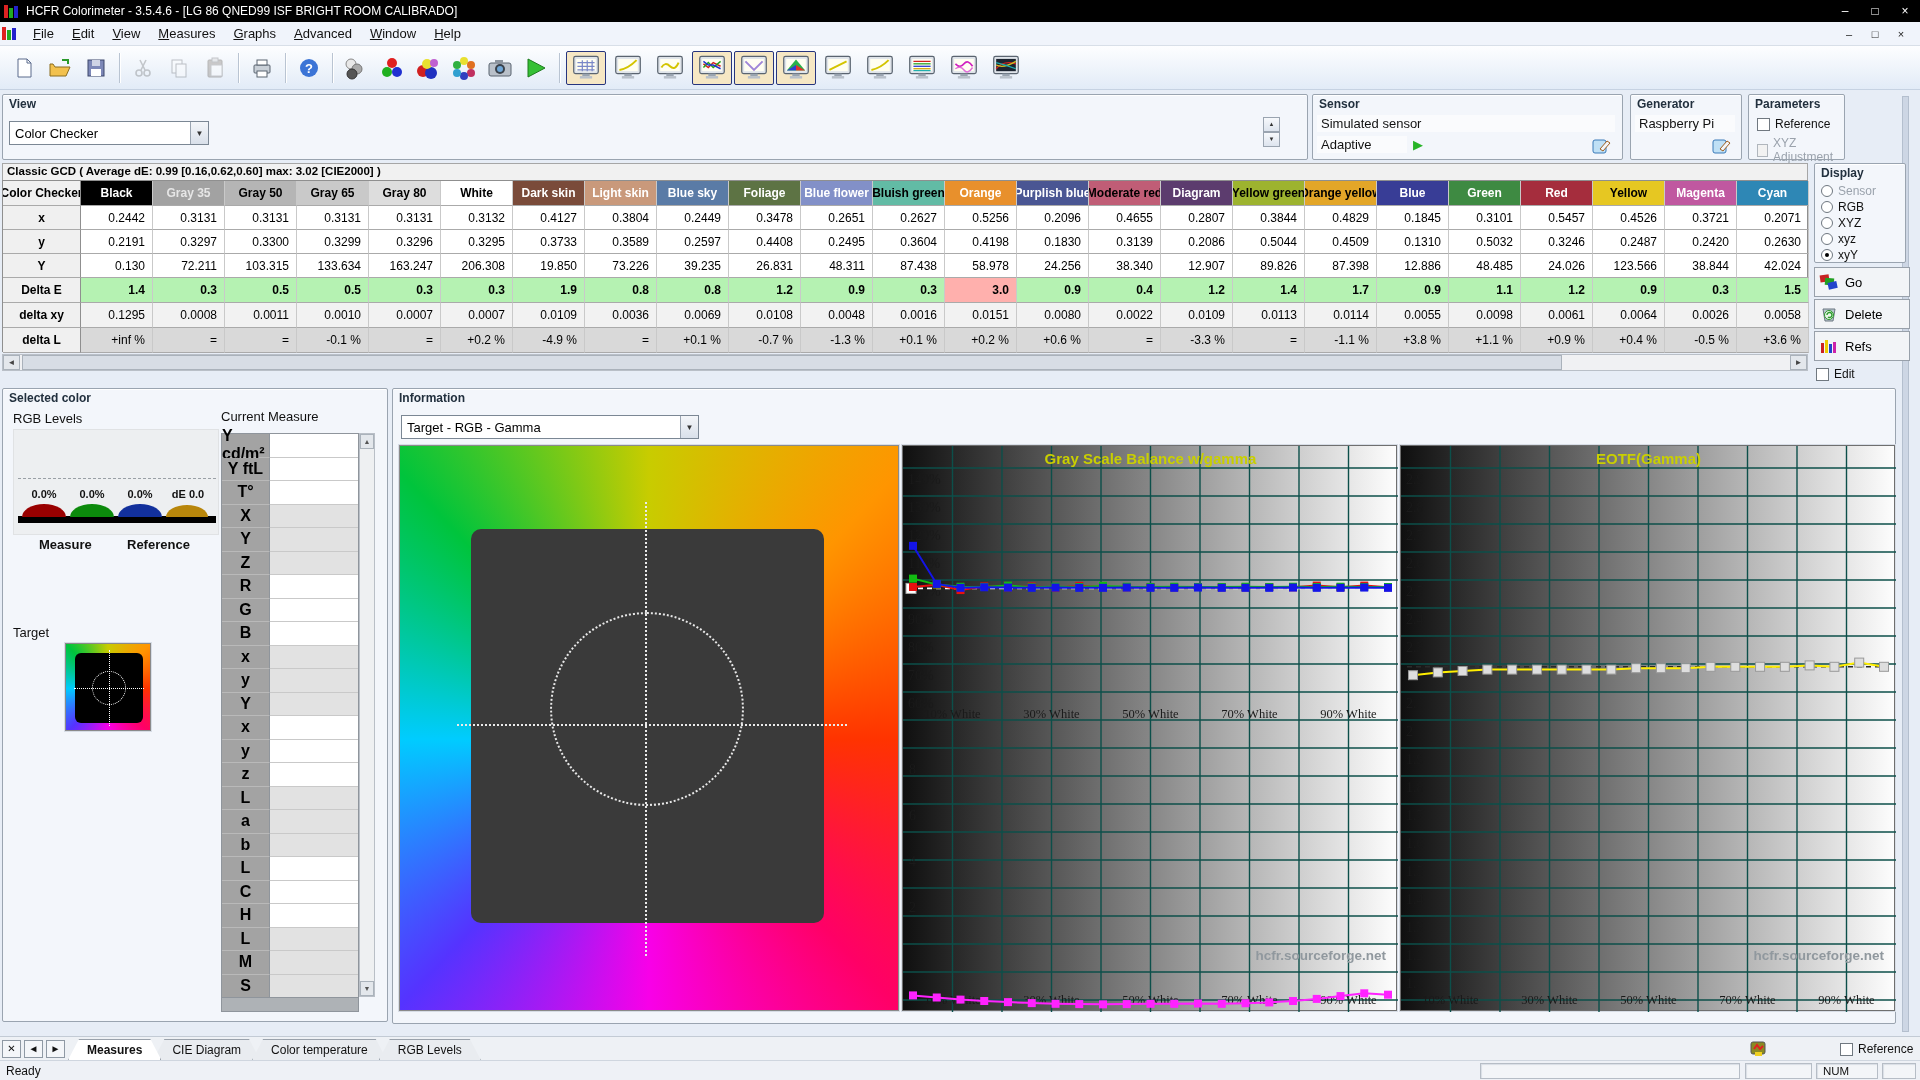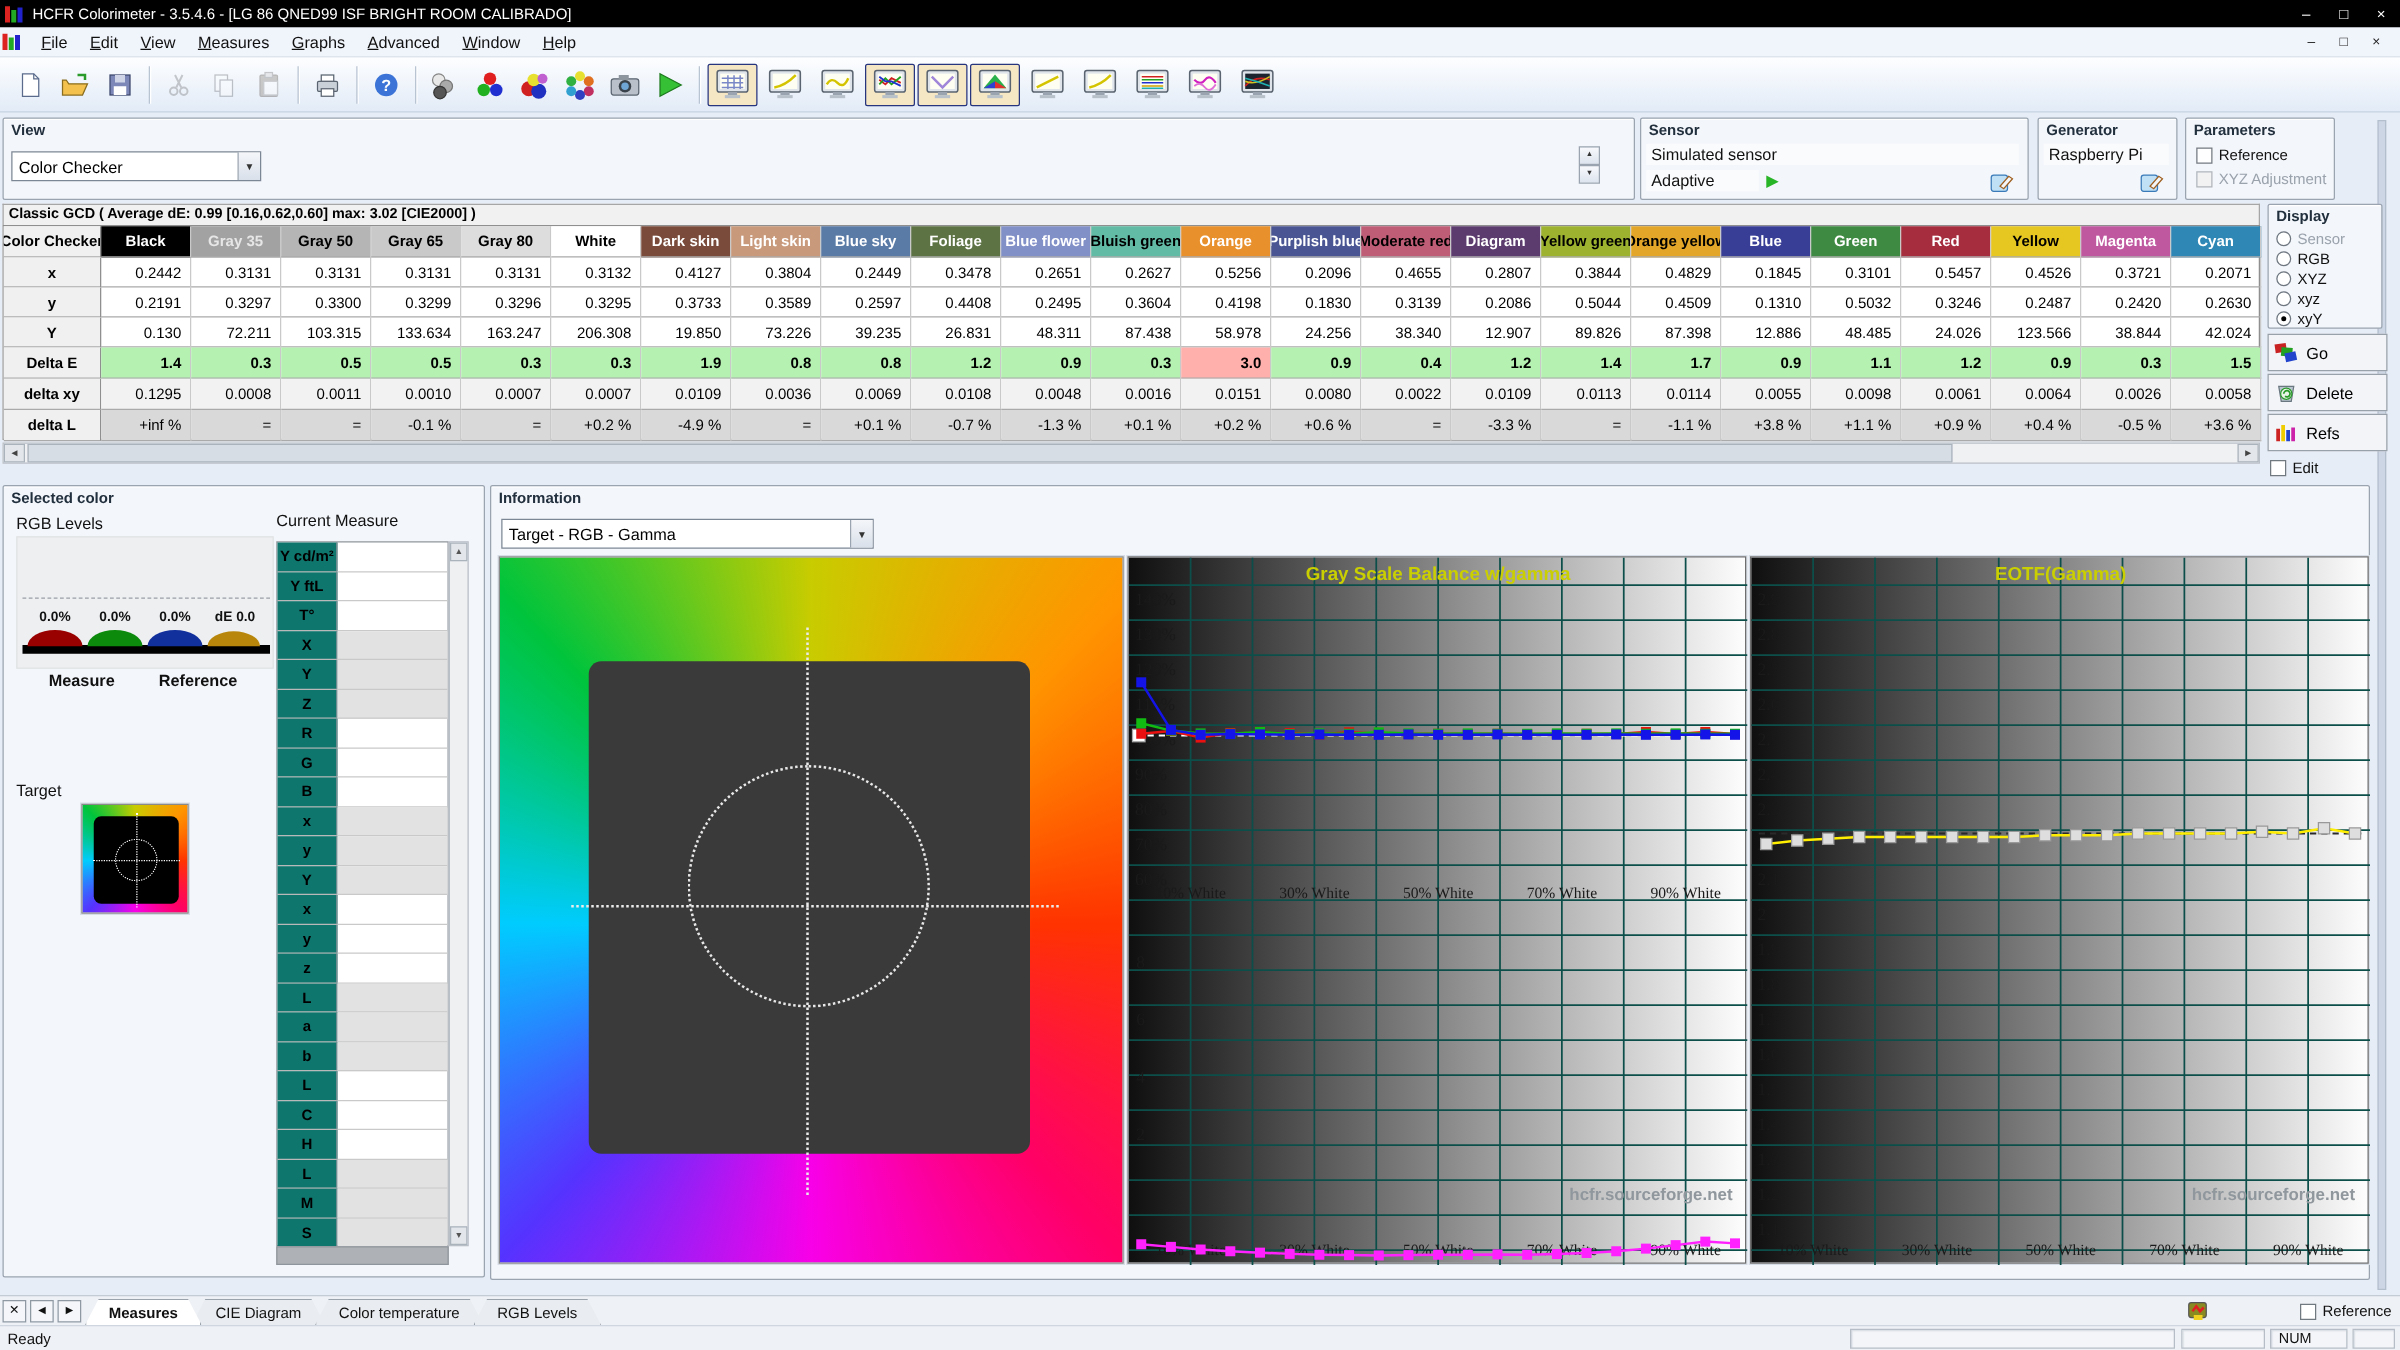--- a/index.html
+++ b/index.html
@@ -84,22 +84,22 @@
   
   .sc-label { position:absolute; font-size:13px; color:#111; }
   .minichart { position:absolute; background:#edeff1; border:1px solid #e0e2e4; }
   .dashline { position:absolute; border-top:1px dashed #9aa0a6; }
   .baseline { position:absolute; background:#000; }
   .mound { position:absolute; border-radius:50% 50% 0 0 / 100% 100% 0 0; }
   .bar-lab { position:absolute; font-size:11px; font-weight:bold; color:#111; text-align:center; width:48px; }
   .mr-lab { position:absolute; font-size:13px; font-weight:bold; color:#111; }
   .cm-table { position:absolute; border:1px solid #8f959c; background:#fff; }
   .cm-row { display:flex; height:23.5px; }
-  .cm-row .l { width:48px; background:#0f766e; border-right:1px solid #8f959c; border-bottom:1px solid #b9b9b9;
-    font-size:12px; font-weight:bold; display:flex; align-items:center; justify-content:center; }
+  .cm-row .l { width:48px; background:#a3a3a3; border-right:1px solid #8f959c; border-bottom:1px solid #b9b9b9;
+    font-size:16px; font-weight:bold; display:flex; align-items:center; justify-content:center; }
   .cm-row .v { flex:1; border-bottom:1px solid #c9c9c9; }
   .cm-row .v.shade { background:#e2e2e2; }
   .vscroll { position:absolute; width:16px; background:#eef0f2; border:1px solid #b9bfc7;
     display:flex; flex-direction:column; justify-content:space-between; }
   .vscroll .arr { height:15px; background:#e3e7ec; border:1px solid #aab2bb; font-size:7px; color:#555;
     display:flex; align-items:center; justify-content:center; }
   .cm-foot { position:absolute; background:#aeb2b6; border:1px solid #8f959c; }
 
   
   .thumb-gamut { position:absolute; border:1px solid #777; }
@@ -420,21 +420,21 @@
 
   <div class="group" style="left:1630px;top:94px;width:112px;height:66px">
     <div class="caption">Generator</div>
     <div class="panel-line" style="left:4px;top:20px;width:100px">Raspberry Pi</div>
     <svg class="edit-ic" style="left:80px;top:41px" viewBox="0 0 22 20">
         <rect x="2" y="4" width="13" height="13" rx="2" fill="#bfe0f5" stroke="#3a7ab8"></rect>
         <path d="M9 13 L16 5 L19 7 L12 15 Z" fill="#f3f6f9" stroke="#a06020"></path>
       </svg>
   </div>
 
-  <div class="group" style="left:1748px;top:94px;width:120px;height:66px">
+  <div class="group" style="left:1748px;top:94px;width:97px;height:66px">
     <div class="caption">Parameters</div>
     <div class="checkline" style="left:8px;top:22px">
       <span class="cbx"></span>
       <span>Reference</span>
     </div>
     <div class="checkline dis" style="left:8px;top:41px">
       <span class="cbx"></span>
       <span>XYZ Adjustment</span>
     </div>
   </div>

